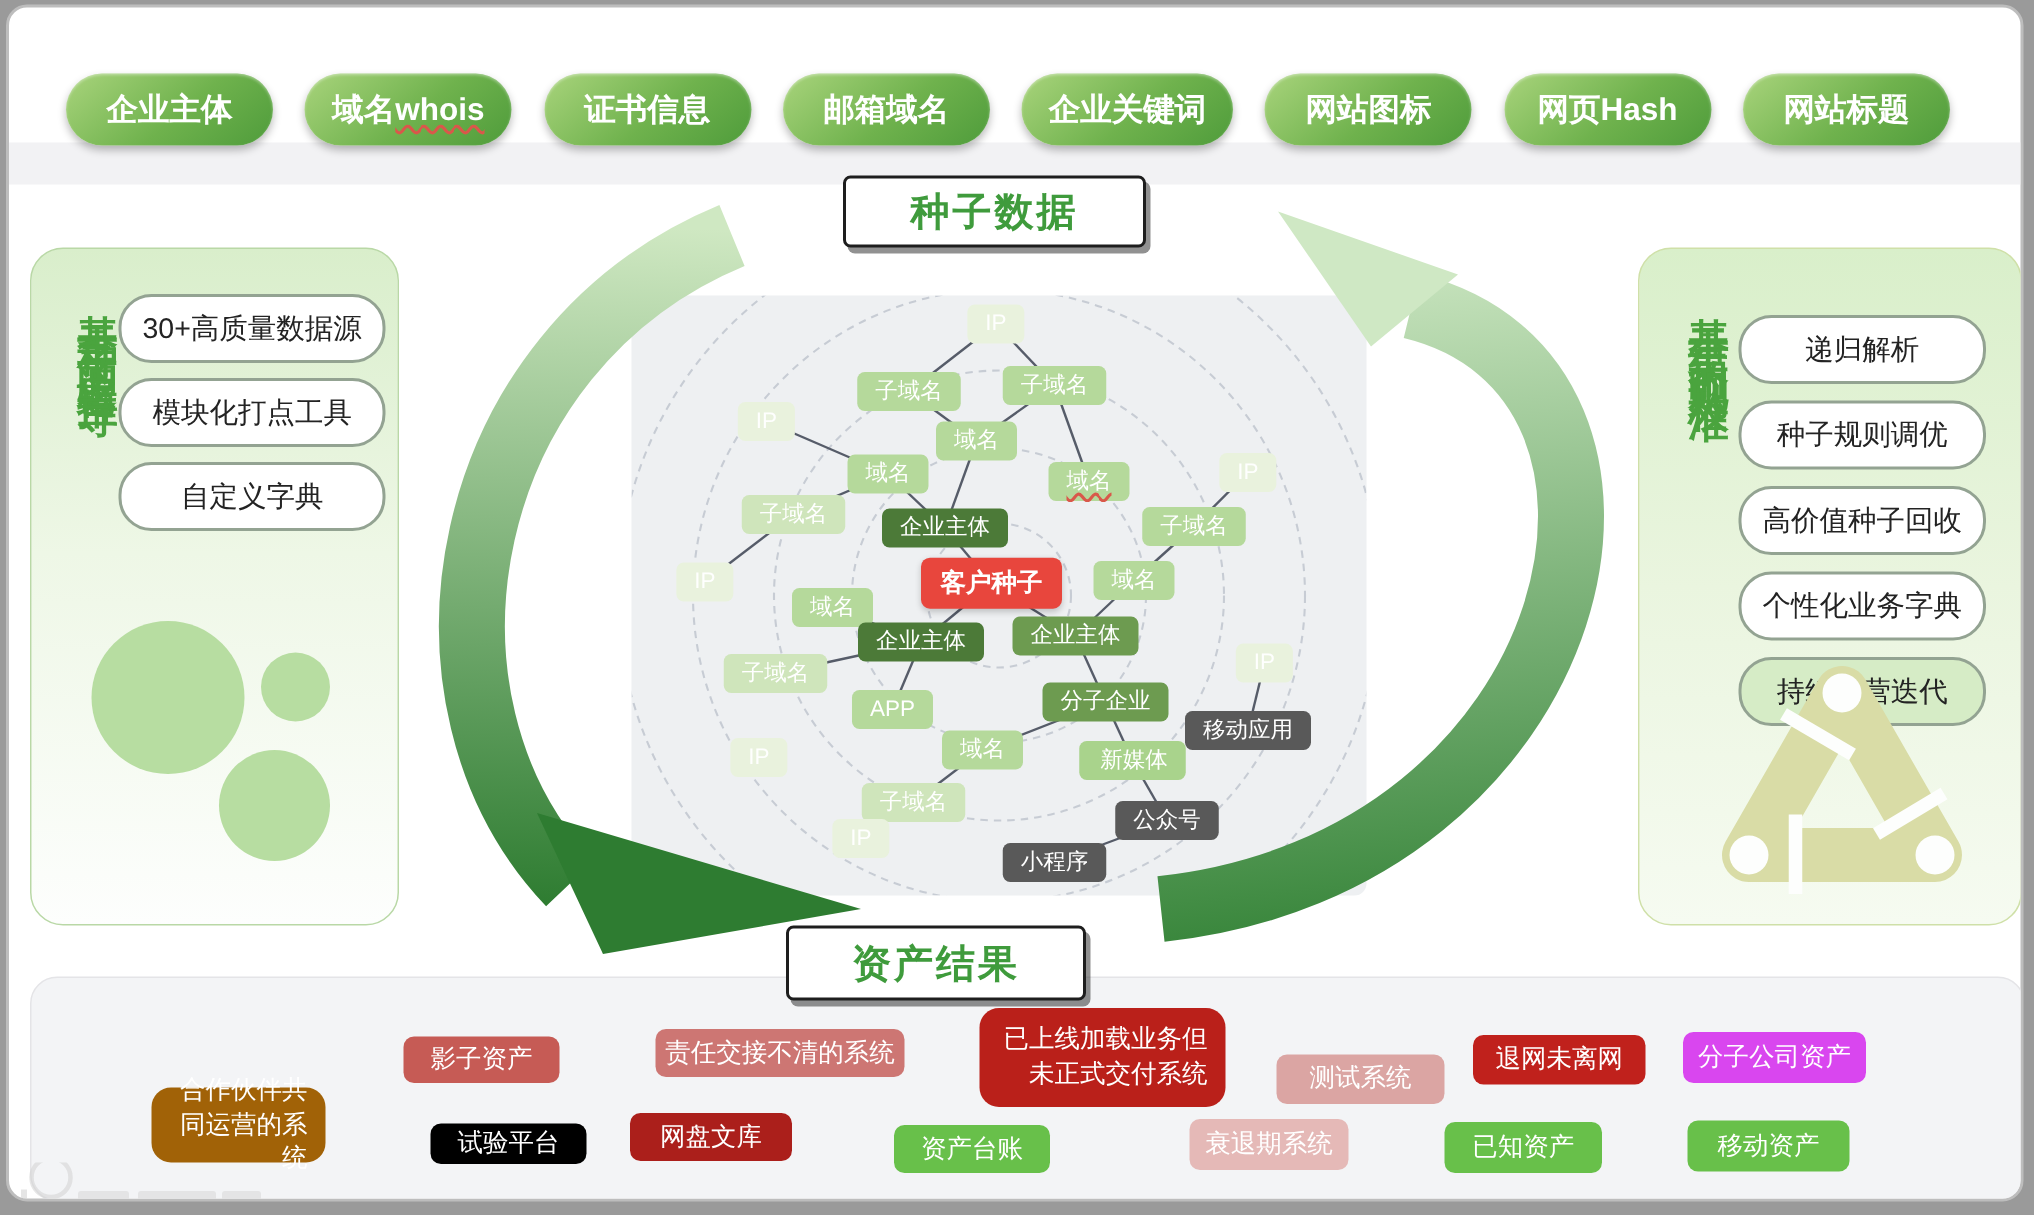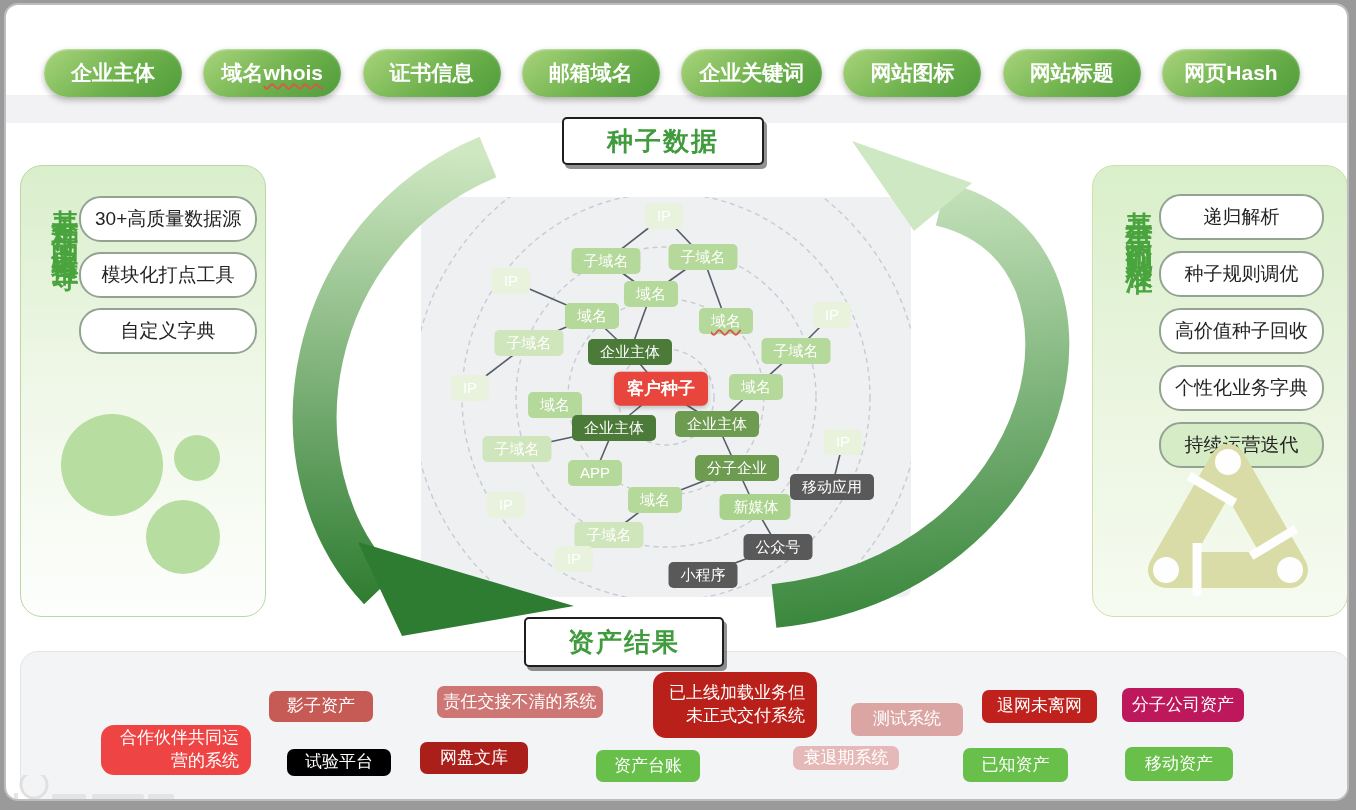--- a/index.html
+++ b/index.html
@@ -27,21 +27,21 @@
   .panel{position:absolute;top:143px;height:452px;box-sizing:border-box;border:1.5px solid #b9d8a6;
          border-radius:22px;background:linear-gradient(180deg,#d9eecb 0%,#eef7e6 45%,#fdfefd 100%);margin-top:17px;}
   .panel-left{left:14px;width:246px;}
   .panel-right{left:1086px;width:256px;background:linear-gradient(180deg,#d9efca 0%,#eaf5df 50%,#f6fbf1 100%);border-color:#cfe0a8;}
   .v-title{position:absolute;writing-mode:vertical-lr;color:#4aa43e;font-weight:700;font-size:27px;
            letter-spacing:7px;line-height:1;}
   .panel-left .v-title{left:30px;top:22px;}
   .panel-right .v-title{left:32px;top:24px;}
   .panel-items{position:absolute;display:flex;flex-direction:column;}
   .panel-left .panel-items{left:58px;top:30px;gap:10px;}
-  .panel-right .panel-items{left:66px;top:28px;gap:11px;}
+  .panel-right .panel-items{left:66px;top:44px;gap:11px;}
   .ppill{background:#fff;border:2px solid #93a392;border-radius:22px;padding:8px 14px;white-space:nowrap;
          color:#232323;font-size:19px;text-align:center;}
   .ppill.filled{background:#d6ecc6;}
   .bubble{position:absolute;border-radius:50%;background:#b7dda1;}
 
   
   .net{position:absolute;left:415px;top:192px;width:490px;height:400px;background:#eef0f2;border-radius:8px;overflow:hidden;}
   .layer{position:absolute;left:0;top:0;width:1356px;height:810px;pointer-events:none;}
   .node{position:absolute;transform:translate(-50%,-50%);white-space:nowrap;font-size:15px;
         padding:4px 12px;border-radius:5px;line-height:1.2;}
@@ -72,22 +72,22 @@
 
   <div class="band"></div>
 
   <div class="pill-row">
         <div class="pill">企业主体</div>
         <div class="pill">域名<span class="sq">whois</span></div>
         <div class="pill">证书信息</div>
         <div class="pill">邮箱域名</div>
         <div class="pill">企业关键词</div>
         <div class="pill">网站图标</div>
+        <div class="pill">网页Hash</div>
         <div class="pill">网站标题</div>
-        <div class="pill">网页Hash</div>
       </div>
 
   <div class="panel panel-left">
     <div class="v-title">基于种子的逻辑推导</div>
     <div class="panel-items">
           <div class="ppill">30+高质量数据源</div>
           <div class="ppill">模块化打点工具</div>
           <div class="ppill">自定义字典</div>
         </div>
     <div class="bubble" style="left:40px;top:248px;width:102px;height:102px;"></div>
@@ -211,27 +211,27 @@
   <div class="title-box asset-box">资产结果</div>
 
   <svg class="watermark" width="180" height="34" viewBox="0 0 180 34">
     <circle cx="22" cy="10" r="13" fill="none" stroke="#d2d2d2" stroke-width="3"></circle>
     <rect x="2" y="18" width="4" height="10" fill="#cfcfcf"></rect>
     <rect x="40" y="19" width="34" height="9" rx="2" fill="#d8d8d8"></rect>
     <rect x="80" y="19" width="52" height="9" rx="2" fill="#d8d8d8"></rect>
     <rect x="136" y="19" width="26" height="9" rx="2" fill="#d8d8d8"></rect>
   </svg>
 
- <div class="abox multi" style="left: 95px; top: 720px; width: 150px; height: 50px; background: #ef4444;">合作伙伴共同运营的系统</div>
+ <div class="abox multi" style="left: 95px; top: 720px; width: 116px; height: 50px; background: #a16207;">合作伙伴共同运营的系统</div>
       <div class="abox" style="left: 263px; top: 686px; width: 104px; height: 31px; background: rgb(198, 91, 85);">影子资产</div>
       <div class="abox" style="left: 281px; top: 744px; width: 104px; height: 27px; background: #000000;">试验平台</div>
       <div class="abox" style="left: 431px; top: 681px; width: 166px; height: 32px; background: rgb(205, 118, 115);">责任交接不清的系统</div>
       <div class="abox" style="left: 414px; top: 737px; width: 108px; height: 32px; background: rgb(171, 31, 27);">网盘文库</div>
       <div class="abox" style="left: 590px; top: 745px; width: 104px; height: 32px; background: rgb(104, 192, 74);">资产台账</div>
       <div class="abox multi" style="left: 647px; top: 667px; width: 164px; height: 66px; background: rgb(186, 32, 26);">已上线加载业务但未正式交付系统</div>
       <div class="abox" style="left: 845px; top: 698px; width: 112px; height: 33px; background: rgb(219, 165, 163);">测试系统</div>
-      <div class="abox" style="left: 787px; top: 741px; width: 106px; height: 24px; background: rgb(229, 185, 183);">衰退期系统</div>
+      <div class="abox" style="left: 787px; top: 741px; width: 106px; height: 34px; background: rgb(229, 185, 183);">衰退期系统</div>
       <div class="abox" style="left: 976px; top: 685px; width: 115px; height: 33px; background: rgb(192, 33, 28);">退网未离网</div>
       <div class="abox" style="left: 957px; top: 743px; width: 105px; height: 34px; background: rgb(104, 192, 74);">已知资产</div>
-      <div class="abox" style="left: 1116px; top: 683px; width: 122px; height: 34px; background: #be185d;">分子公司资产</div>
+      <div class="abox" style="left: 1116px; top: 683px; width: 122px; height: 34px; background: #d946ef;">分子公司资产</div>
       <div class="abox" style="left: 1119px; top: 742px; width: 108px; height: 34px; background: rgb(104, 192, 74);">移动资产</div>
     </div>
 </div>
 
 </body></html>

